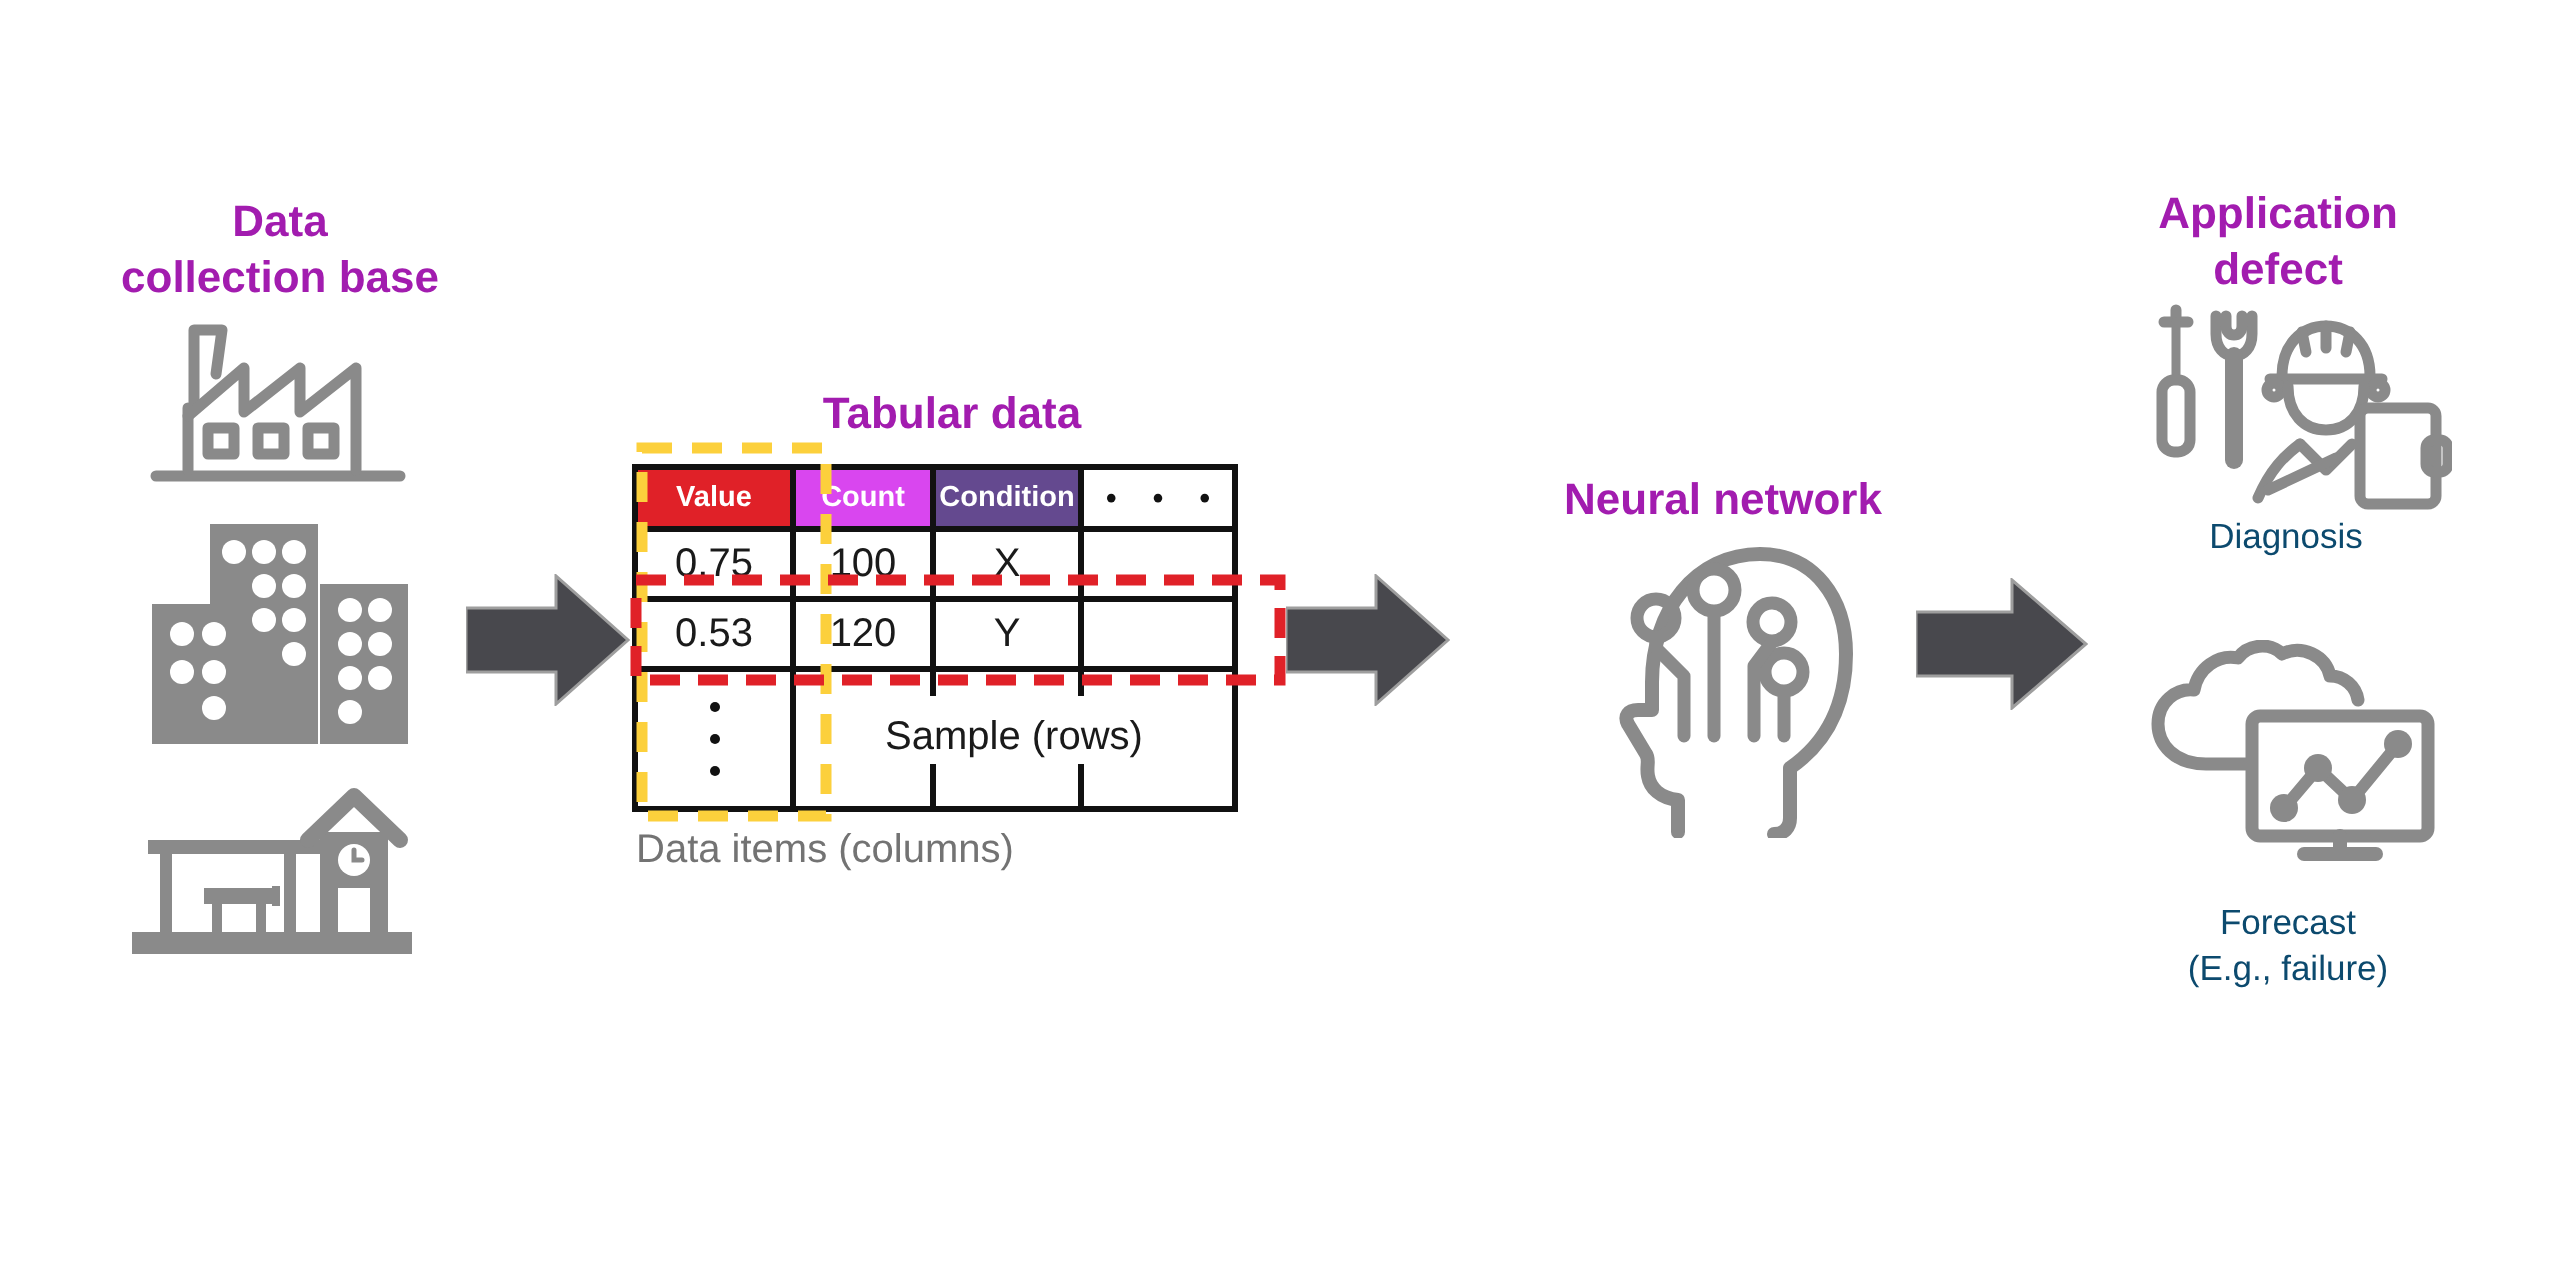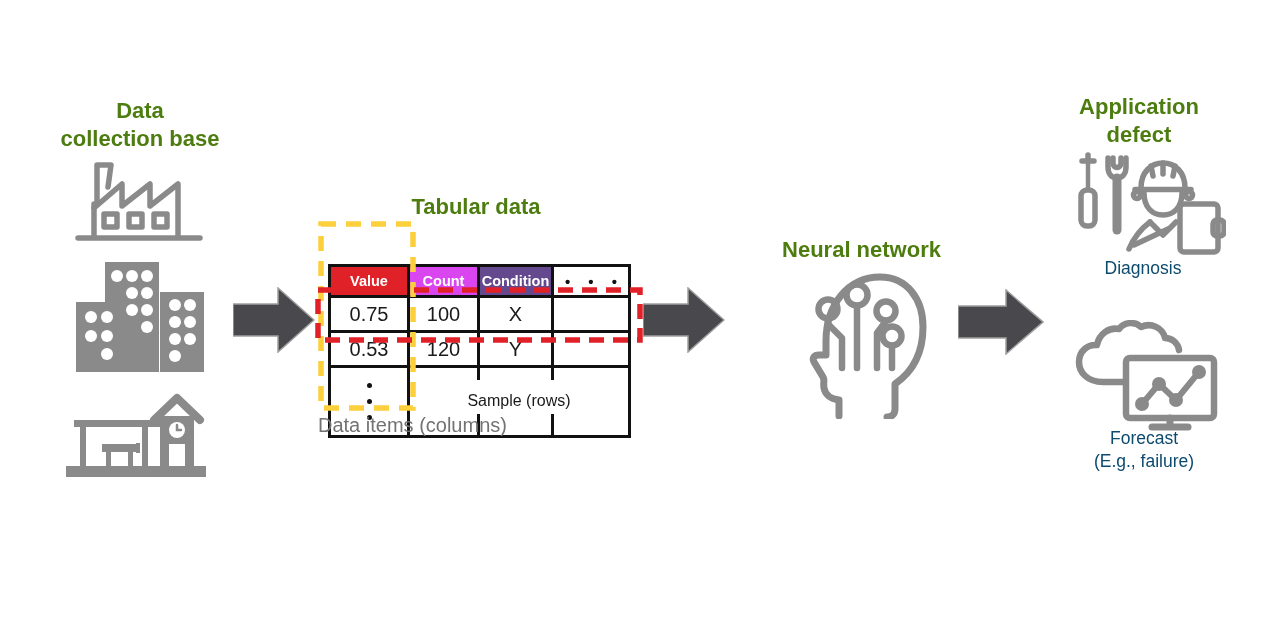--- a/index.html
+++ b/index.html
@@ -1,21 +1,21 @@
 <!DOCTYPE html>
 <html><head>
 <meta charset="utf-8">
 <style>
   * { margin:0; padding:0; box-sizing:border-box; }
   html,body { background:#ffffff; }
   body { font-family:"Liberation Sans", sans-serif; color:#1a1a1a; }
   .frame { position:relative; width:1280px; height:635px; background:#ffffff; overflow:hidden; }
   .abs { position:absolute; }
 
-  .stage-title { font-weight:bold; font-size:22px; line-height:1.25; text-align:center; color:#4d7c0f; }
+  .stage-title { font-weight:bold; font-size:22px; line-height:1.25; text-align:center; color:#a21caf; }
   .icon { color:#8a8a8a; }
   .icon svg { display:block; }
 
   
   .arrow svg { display:block; }
 
   
   .tbl { border-collapse:collapse; table-layout:fixed; width:300px; background:#ffffff; }
   .tbl th, .tbl td { border:3px solid #111111; text-align:center; padding:0; overflow:hidden; }
   .tbl th { font-size:14.5px; font-weight:bold; color:#ffffff; }
@@ -29,21 +29,21 @@
   tr.last-row { height:70px; }
 
   .dots-cell-inner { display:flex; flex-direction:column; align-items:center; justify-content:center; gap:11px; height:100%; }
   .vdot { width:5px; height:5px; border-radius:50%; background:#111111; }
 
   .sample-cell { position:relative; }
   .stub { position:absolute; width:3px; background:#111111; }
   .stub.s1 { left:67px; } .stub.s2 { left:141px; }
   .stub.top { top:0; height:12px; }
   .stub.bot { bottom:0; height:21px; }
-  .sample-band { position:absolute; left:0; right:0; top:50%; transform:translateY(-54%); font-size:16px; text-align:center; }
+  .sample-band { position:absolute; left:0; right:0; top:50%; transform:translateY(-54%); font-size:20px; text-align:center; }
 
   .caption { font-size:20px; color:#737373; }
   .sub-label { font-size:17.5px; line-height:1.3; text-align:center; color:#0c4a6e; }
 
   .highlight svg { display:block; }
   .no-events { pointer-events:none; }
 </style>
 </head>
 <body>
 
@@ -121,21 +121,21 @@
   </div>
 
   <div class="abs arrow" style="left:233px; top:287px;">
     <svg width="82" height="66" viewBox="0 0 82 66">
       <polygon points="0,17 45,17 45,1 81,33 45,65 45,49 0,49" fill="#48484d" stroke="#9e9e9e" stroke-width="1.5"></polygon>
     </svg>
   </div>
 
   <div class="abs stage-title" style="left:326px; top:193px; width:300px;">Tabular data</div>
 
-  <div class="abs" style="left:328px; top:232px;margin-top:32px;">
+  <div class="abs" style="left:316px; top:232px;">
     <table class="tbl">
       <colgroup>
           <col style="width:79px">
           <col style="width:70px">
           <col style="width:74px">
           <col style="width:77px">
         </colgroup>
       <thead>
         <tr class="hdr-row">
           <th class="th-value">Value</th>
@@ -270,18 +270,18 @@
       </g>
       <g fill="currentColor">
         <circle cx="67" cy="84" r="7"></circle>
         <circle cx="84" cy="64" r="7"></circle>
         <circle cx="101" cy="80" r="7"></circle>
         <circle cx="124" cy="52" r="7"></circle>
       </g>
     </svg>
   </div>
 
-  <div class="abs sub-label" style="left:1039px; top:427px; width:210px;">
+  <div class="abs sub-label" style="left:1039px; top:450px; width:210px;">
     <div>Forecast</div>
     <div>(E.g., failure)</div>
   </div>
 
 </div>
 
 </body></html>

